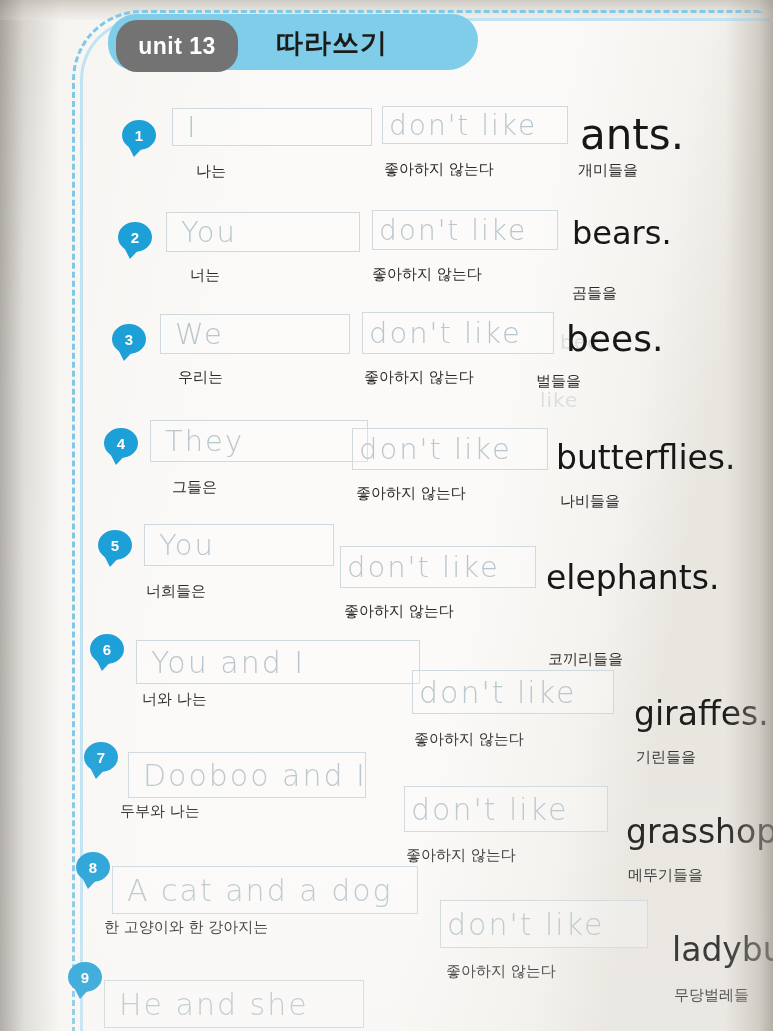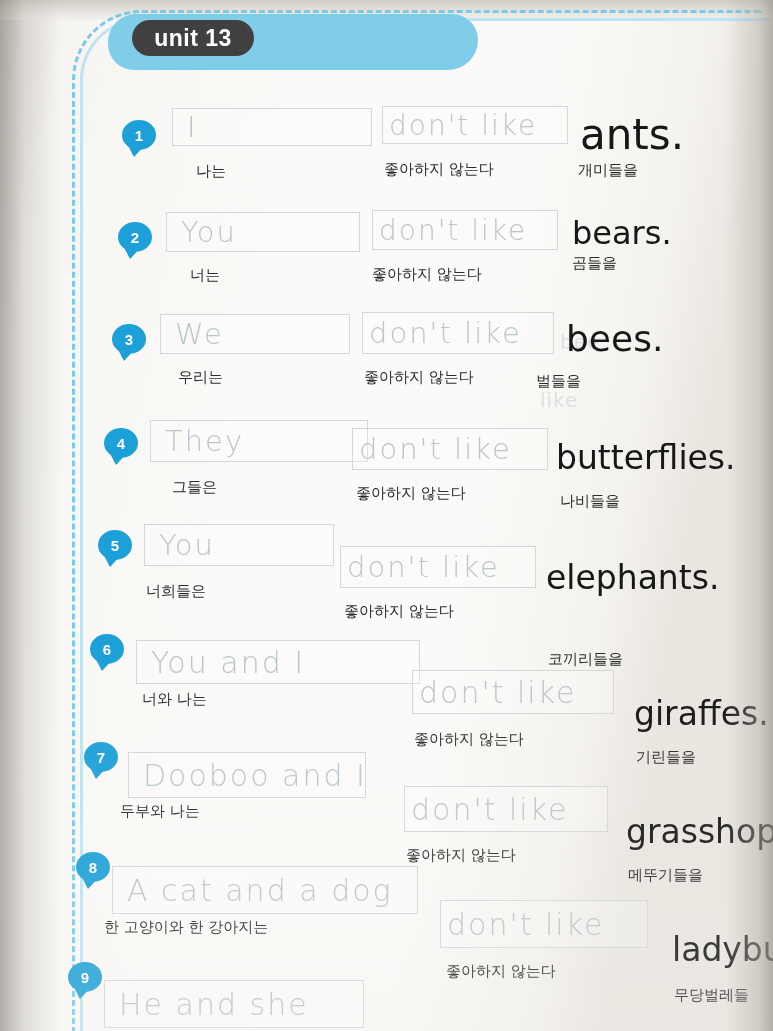--- a/index.html
+++ b/index.html
@@ -90,23 +90,23 @@
   }
   #header-blob {
     position: absolute;
     left: 0; top: 2px;
     width: 370px; height: 56px;
     background: #7fcde9;
     border-radius: 28px 26px 30px 26px;
   }
   #unit-pill {
     position: absolute;
-    left: 24px; top: 8px;
-    width: 122px; height: 36px;
-    background: #404040;
+    left: 8px; top: 8px;
+    width: 122px; height: 52px;
+    background: #737373;
     border-radius: 21px;
     display: flex;
     align-items: center;
     justify-content: center;
   }
   #unit-pill span {
     color: #ffffff;
     font-size: 23px;
     font-weight: bold;
     letter-spacing: 0.5px;
@@ -212,20 +212,21 @@
   <div id="top-edge"></div>
 
   <div id="frame-dash"></div>
   <div id="frame-solid"></div>
 
   <div id="header">
     <div id="header-blob"></div>
     <div id="unit-pill">
       <span>unit 13</span>
     </div>
+    <div id="header-title">따라쓰기</div>
   </div>
 
   <div class="ghost" style="left:560px; top:330px;">bee</div>
   <div class="ghost" style="left:540px; top:388px;">like</div>
 
   <div class="row">
     <div class="num-bubble" style="left:122px; top:120px;">
       <span>1</span>
     </div>
     <div class="trace" style="left:172px; top:108px; width:200px; height:38px; font-size:29px;">I</div>
@@ -242,21 +243,21 @@
     <div class="num-bubble" style="left:118px; top:222px;">
       <span>2</span>
     </div>
     <div class="trace" style="left:166px; top:212px; width:194px; height:40px; font-size:29px;">You</div>
     <div class="kor" style="left:190px; top:266px;">너는</div>
 
     <div class="trace" style="left:372px; top:210px; width:186px; height:40px; font-size:28px; padding-left:6px;">don't like</div>
     <div class="kor" style="left:372px; top:265px;">좋아하지 않는다</div>
 
     <div class="eng" style="left:572px; top:214px; font-size:32px;">bears.</div>
-    <div class="kor" style="left:572px; top:254px;">곰들을</div>
+    <div class="kor" style="left:572px; top:284px;">곰들을</div>
   </div>
 
   <div class="row">
     <div class="num-bubble" style="left:112px; top:324px;">
       <span>3</span>
     </div>
     <div class="trace" style="left:160px; top:314px; width:190px; height:40px; font-size:29px;">We</div>
     <div class="kor" style="left:178px; top:368px;">우리는</div>
 
     <div class="trace" style="left:362px; top:312px; width:192px; height:42px; font-size:29px; padding-left:6px;">don't like</div>

